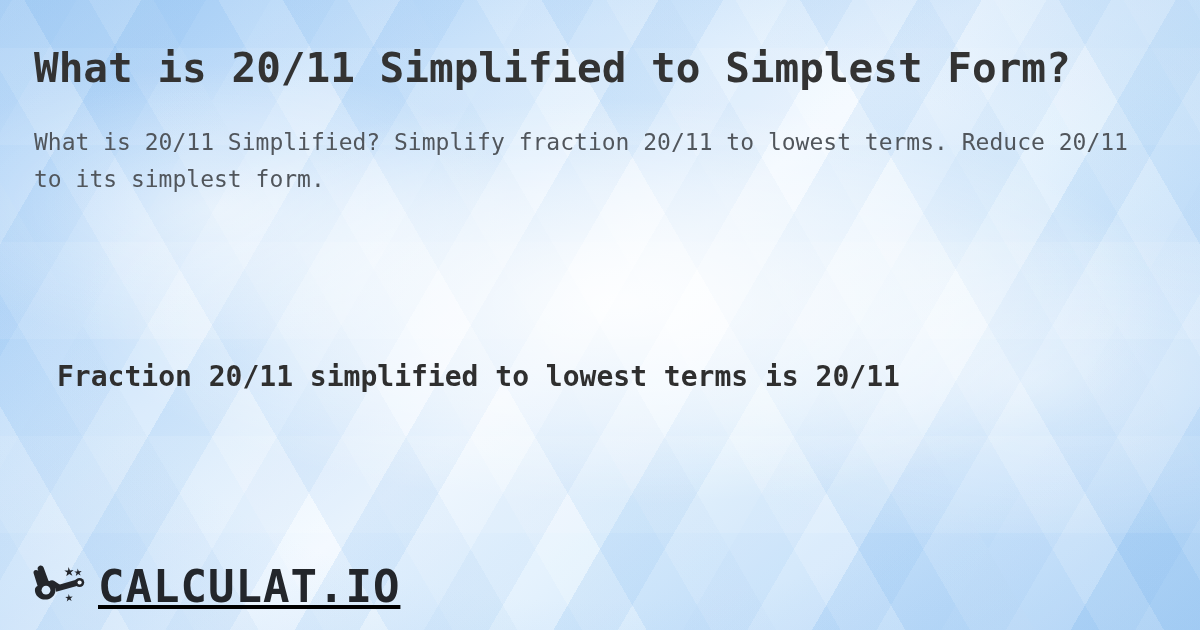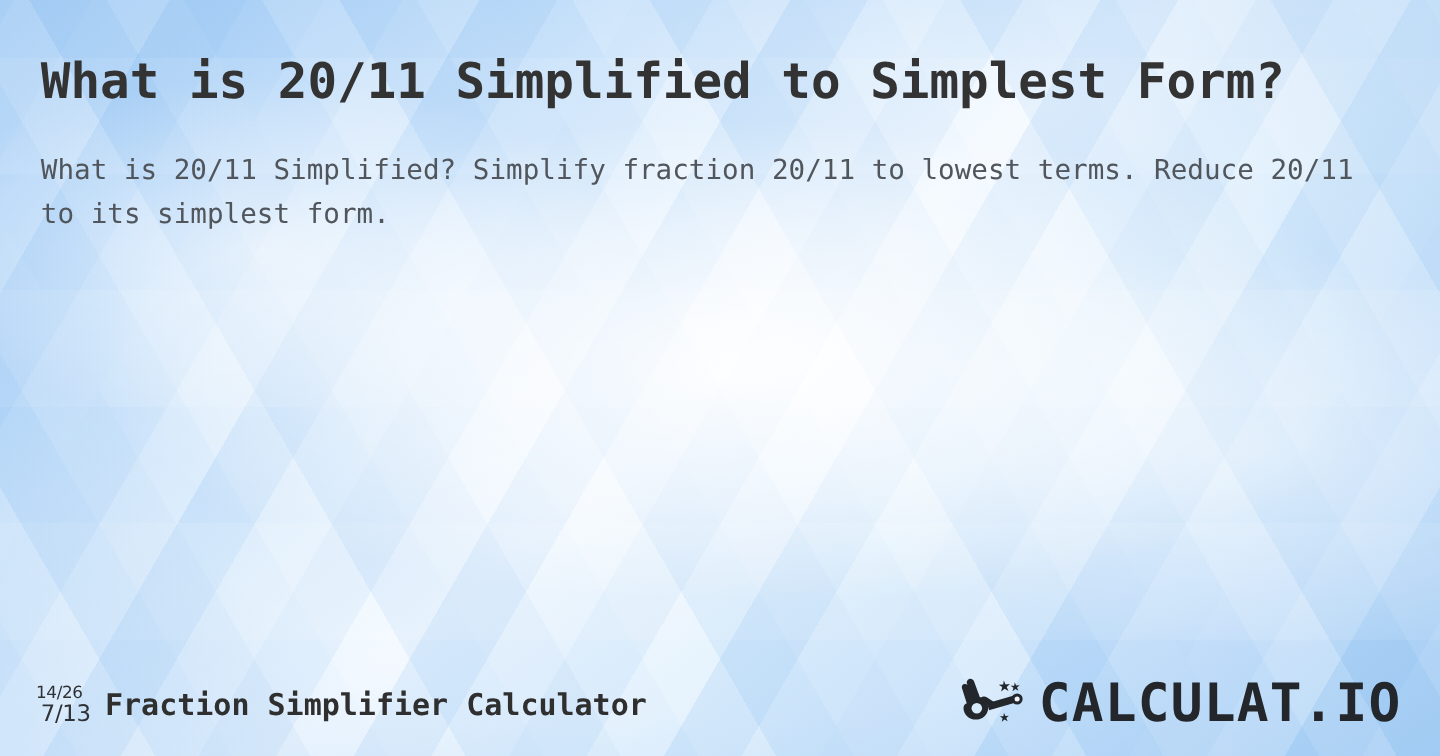--- a/index.html
+++ b/index.html
@@ -188,20 +188,21 @@
     color: #2f2f2f;
     letter-spacing: 0px;
     white-space: nowrap;
   }
 
   .footer-right {
     display: flex;
     align-items: center;
     gap: 6px;
     padding-right: 8px;
+    text-decoration: underline;
   }
 
   #brand-mark { display: block; }
 
   #brand-text {
     font-family: "DejaVu Sans Mono", monospace;
     font-size: 44px;
     font-weight: bold;
     color: #23262b;
     letter-spacing: 1px;
@@ -223,33 +224,25 @@
   <div class="bg-layer bg-tri-d"></div>
   <div class="bg-layer bg-glow"></div>
   <div class="bg-layer bg-vignette"></div>
 
   <div class="content">
 
     <h1 id="page-title">What is 20/11 Simplified to Simplest Form?</h1>
 
     <p id="page-subtitle">What is 20/11 Simplified? Simplify fraction 20/11 to lowest terms. Reduce 20/11 to its simplest form.</p>
 
+    <p id="answer">Fraction 20/11 simplified to lowest terms is 20/11</p>
   </div>
 
   <div id="footer">
 
-    <div class="footer-left">
-
-      <div class="frac-icon">
-        <span class="frac-num">14/26</span>
-        <span class="frac-den">7/13</span>
-      </div>
-
-      <div id="footer-title">Fraction Simplifier Calculator</div>
-    </div>
 
     <div class="footer-right">
 
       <svg id="brand-mark" width="62" height="46" viewBox="0 0 62 46">
         <g fill="#23262b">
 
           <path d="M6,6 C4.2,6 3.1,7.6 3.6,9.3 L7.6,22.0 C6.0,22.6 4.9,24.1 4.9,25.9
                    C4.9,31.2 9.5,35.6 15.2,35.6 C20.9,35.6 25.5,31.2 25.5,25.9
                    C25.5,21.6 22.5,18.0 18.4,16.8 L18.4,16.6 L13.6,3.6
                    C13.0,2.0 11.2,1.2 9.6,1.8 C8.0,2.4 7.2,4.1 7.8,5.7 L8.3,7.0

